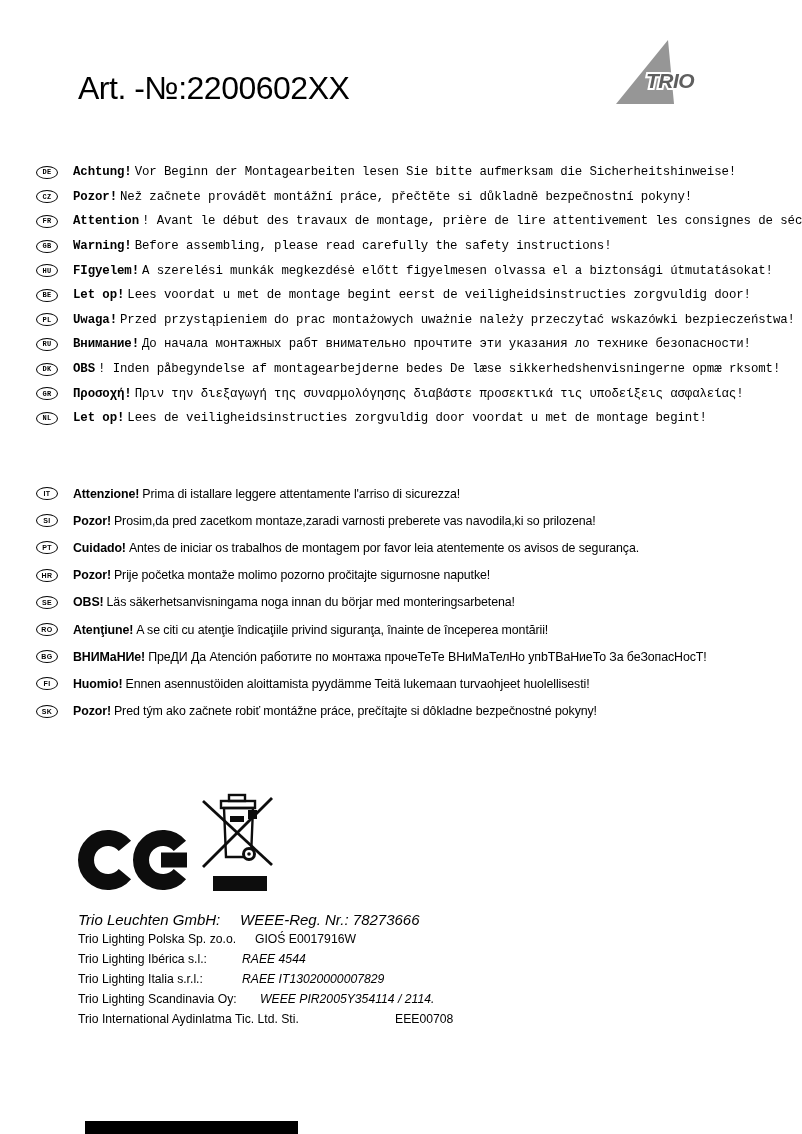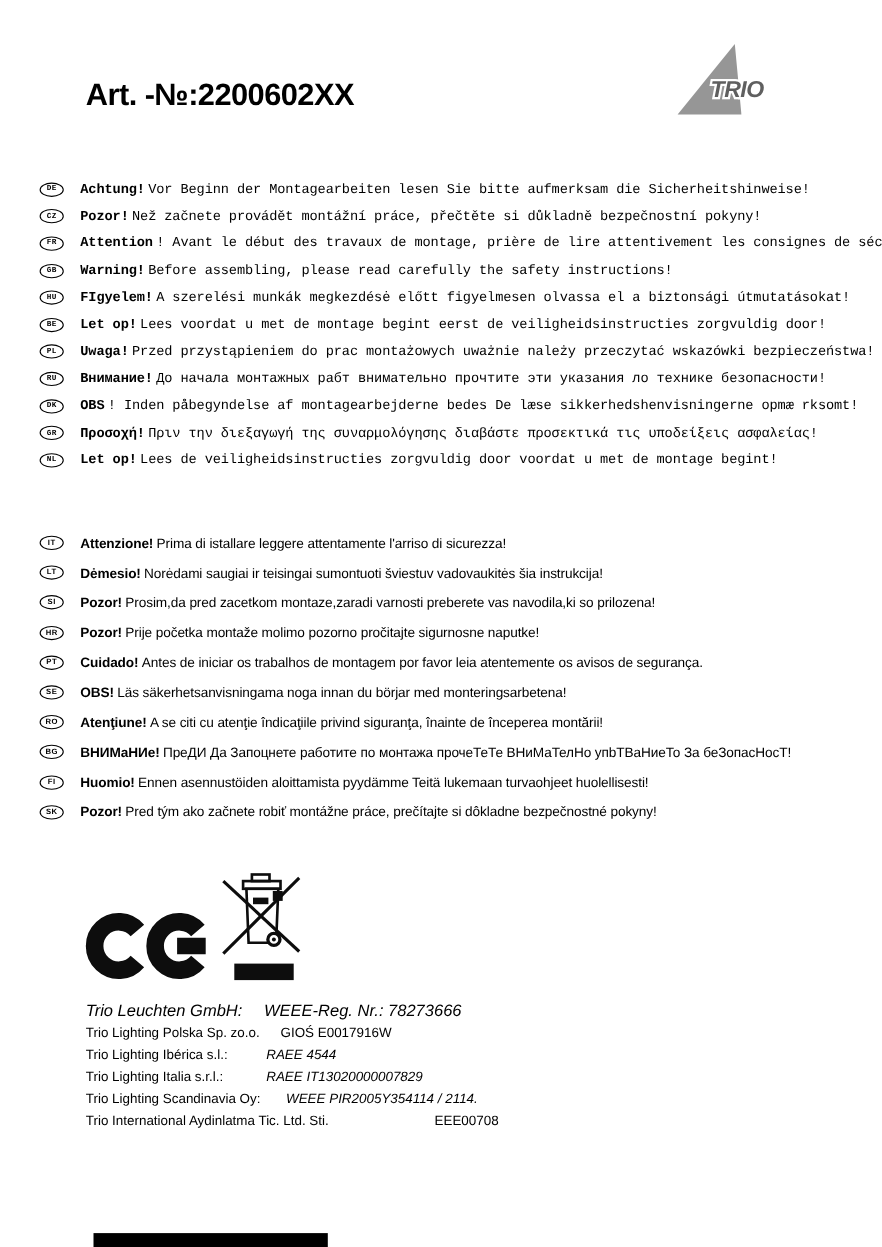--- a/index.html
+++ b/index.html
@@ -3,21 +3,21 @@
 <meta charset="utf-8">
 <style>
   html,body { margin:0; padding:0; }
   body {
     width:802px; height:1134px; position:relative; background:#ffffff;
     font-family:"Liberation Sans", sans-serif; color:#000;
     overflow:hidden;
   }
   .page-title {
     position:absolute; left:78px; top:70px;
-    font-size:28px; font-weight:700; letter-spacing:-0.5px;
+    font-size:32px; font-weight:400; letter-spacing:-0.5px;
     white-space:nowrap;
   }
   .logo { position:absolute; left:612px; top:38px; width:110px; height:70px; }
 
   .warn-group { position:absolute; left:36px; }
   #warn-group-a { top:160px;font-family:Liberation Mono, monospace; }
   #warn-group-b { top:480px; }
   .w-row { display:flex; align-items:center; }
   #warn-group-a .w-row { height:24.6px; }
   #warn-group-b .w-row { height:27.2px; }
@@ -108,46 +108,42 @@
       <span class="badge">NL</span>
       <span class="w-text"><b>Let op!</b><span>Lees de veiligheidsinstructies zorgvuldig door voordat u met de montage begint!</span></span>
     </div>
   </div>
 <div id="warn-group-b" class="warn-group">
     <div class="w-row">
       <span class="badge">IT</span>
       <span class="w-text"><b>Attenzione!</b><span>Prima di istallare leggere attentamente l'arriso di sicurezza!</span></span>
     </div>
     <div class="w-row">
-      <span class="badge">LT</span>
-      <span class="w-text"><b>Dėmesio!</b><span>Norėdami saugiai ir teisingai sumontuoti šviestuv vadovaukitės šia instrukcija!</span></span>
-    </div>
-    <div class="w-row">
       <span class="badge">SI</span>
       <span class="w-text"><b>Pozor!</b><span>Prosim,da pred zacetkom montaze,zaradi varnosti preberete vas navodila,ki so prilozena!</span></span>
     </div>
     <div class="w-row">
+      <span class="badge">PT</span>
+      <span class="w-text"><b>Cuidado!</b><span>Antes de iniciar os trabalhos de montagem por favor leia atentemente os avisos de segurança.</span></span>
+    </div>
+    <div class="w-row">
       <span class="badge">HR</span>
       <span class="w-text"><b>Pozor!</b><span>Prije početka montaže molimo pozorno pročitajte sigurnosne naputke!</span></span>
-    </div>
-    <div class="w-row">
-      <span class="badge">PT</span>
-      <span class="w-text"><b>Cuidado!</b><span>Antes de iniciar os trabalhos de montagem por favor leia atentemente os avisos de segurança.</span></span>
     </div>
     <div class="w-row">
       <span class="badge">SE</span>
       <span class="w-text"><b>OBS!</b><span>Läs säkerhetsanvisningama noga innan du börjar med monteringsarbetena!</span></span>
     </div>
     <div class="w-row">
       <span class="badge">RO</span>
       <span class="w-text"><b>Atenţiune!</b><span>A se citi cu atenţie îndicaţiile privind siguranţa, înainte de începerea montării!</span></span>
     </div>
     <div class="w-row">
       <span class="badge">BG</span>
-      <span class="w-text"><b>ВНИМаНИе!</b><span>ПреДИ Да Запоцнете работите по монтажа прочеТеТе ВНиМаТелНо упbТВаНиеТо За беЗопасНосТ!</span></span>
+      <span class="w-text"><b>ВНИМаНИе!</b><span>ПреДИ Да Atención работите по монтажа прочеТеТе ВНиМаТелНо упbТВаНиеТо За беЗопасНосТ!</span></span>
     </div>
     <div class="w-row">
       <span class="badge">FI</span>
       <span class="w-text"><b>Huomio!</b><span>Ennen asennustöiden aloittamista pyydämme Teitä lukemaan turvaohjeet huolellisesti!</span></span>
     </div>
     <div class="w-row">
       <span class="badge">SK</span>
       <span class="w-text"><b>Pozor!</b><span>Pred tým ako začnete robiť montážne práce, prečítajte si dôkladne bezpečnostné pokyny!</span></span>
     </div>
   </div>

